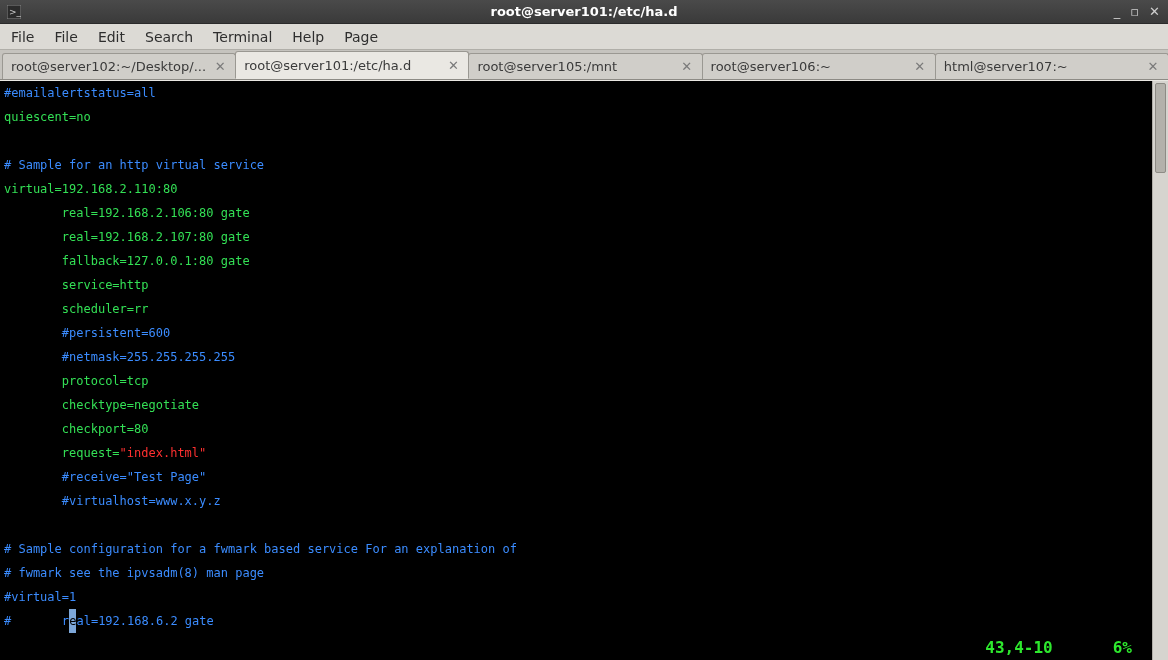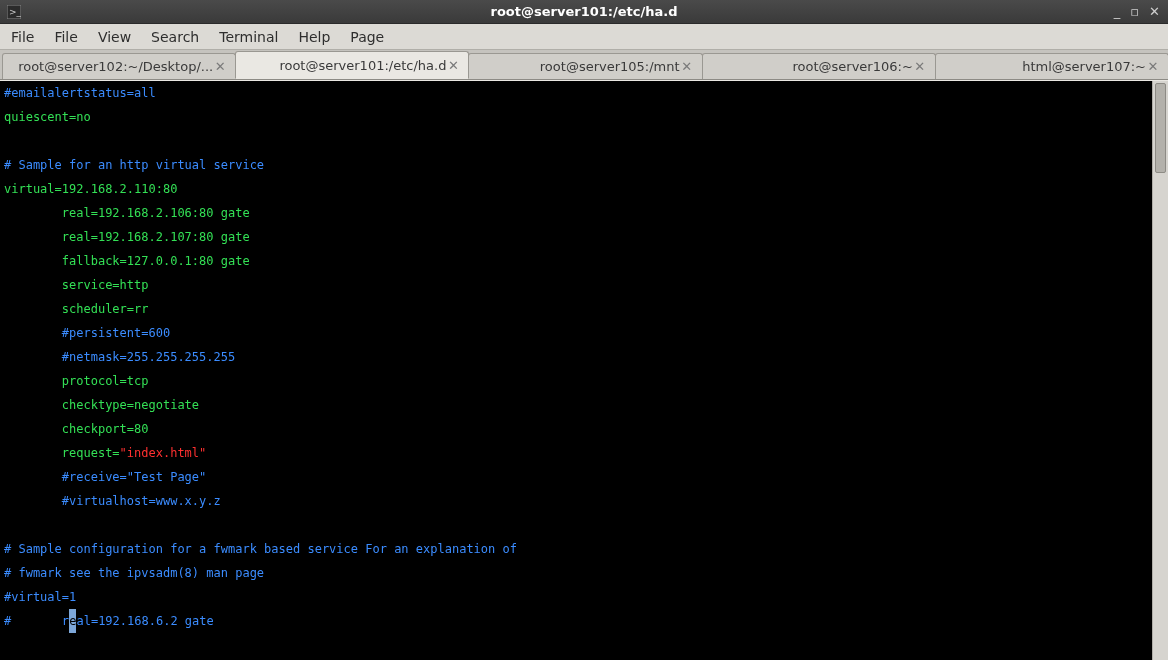--- a/index.html
+++ b/index.html
@@ -42,21 +42,20 @@
     display:flex;align-items:center;
     padding-left:2px;gap:2px;
     font-size:14px;color:#2e2e2e;
   }
   .menubar .menuitem{padding:3px 9px;cursor:pointer;border-radius:2px}
   .tabbar{
     height:30px;background:#c5c3be;
     border-bottom:1px solid #8d8b85;
     display:flex;align-items:flex-end;
     padding-left:2px;
-    text-align:right;
   }
   .tab{
     height:26px;min-width:220px;max-width:240px;flex:1;
     background:#d0cec9;
     border:1px solid #9a9892;border-bottom:none;
     border-top-left-radius:3px;border-top-right-radius:3px;
     margin-right:-1px;
     display:flex;align-items:center;
     padding:0 8px;font-size:13px;color:#3a3a3a;
     cursor:pointer;position:relative;
@@ -123,21 +122,21 @@
   <span class="winbtns">
     <span>_</span>
     <span>▫</span>
     <span>✕</span>
   </span>
 </div>
 
 <div class="menubar" id="menubar">
     <div class="menuitem">File</div>
     <div class="menuitem">File</div>
-    <div class="menuitem">View</div>
+    <div class="menuitem">Edit</div>
     <div class="menuitem">Search</div>
     <div class="menuitem">Terminal</div>
     <div class="menuitem">Help</div>
     <div class="menuitem">Page</div>
   </div>
 
 <div class="tabbar" id="tabbar">
     <div class="tab">
       <span class="tablabel">root@server102:~/Desktop/...</span>
       <span class="tabclose">✕</span>
@@ -155,16 +154,20 @@
       <span class="tabclose">✕</span>
     </div>
     <div class="tab">
       <span class="tablabel">html@server107:~</span>
       <span class="tabclose">✕</span>
     </div>
   </div>
 
 <div class="terminal-wrap">
   <div class="terminal" id="term"><div><span class="c-comment">#emailalertstatus=all</span></div><div><span class="c-keyword">quiescent=no</span></div><div>&nbsp;</div><div><span class="c-comment"># Sample for an http virtual service</span></div><div><span class="c-keyword">virtual=192.168.2.110:80</span></div><div><span class="c-keyword">        real=192.168.2.106:80 gate</span></div><div><span class="c-keyword">        real=192.168.2.107:80 gate</span></div><div><span class="c-keyword">        fallback=127.0.0.1:80 gate</span></div><div><span class="c-keyword">        service=http</span></div><div><span class="c-keyword">        scheduler=rr</span></div><div><span class="c-comment">        #persistent=600</span></div><div><span class="c-comment">        #netmask=255.255.255.255</span></div><div><span class="c-keyword">        protocol=tcp</span></div><div><span class="c-keyword">        checktype=negotiate</span></div><div><span class="c-keyword">        checkport=80</span></div><div><span class="c-keyword">        request=</span><span class="c-string">"index.html"</span></div><div><span class="c-comment">        #receive="Test Page"</span></div><div><span class="c-comment">        #virtualhost=www.x.y.z</span></div><div>&nbsp;</div><div><span class="c-comment"># Sample configuration for a fwmark based service For an explanation of</span></div><div><span class="c-comment"># fwmark see the ipvsadm(8) man page</span></div><div><span class="c-comment">#virtual=1</span></div><div><span class="c-comment">#       r</span><span class="cursor">e</span><span class="c-comment">al=192.168.6.2 gate</span></div></div>
+  <div class="statusline">
+    <span>43,4-10</span>
+    <span>6%</span>
+  </div>
   <div class="scrollbar">
     <div class="thumb"></div>
   </div>
 </div>
 
 </body></html>

